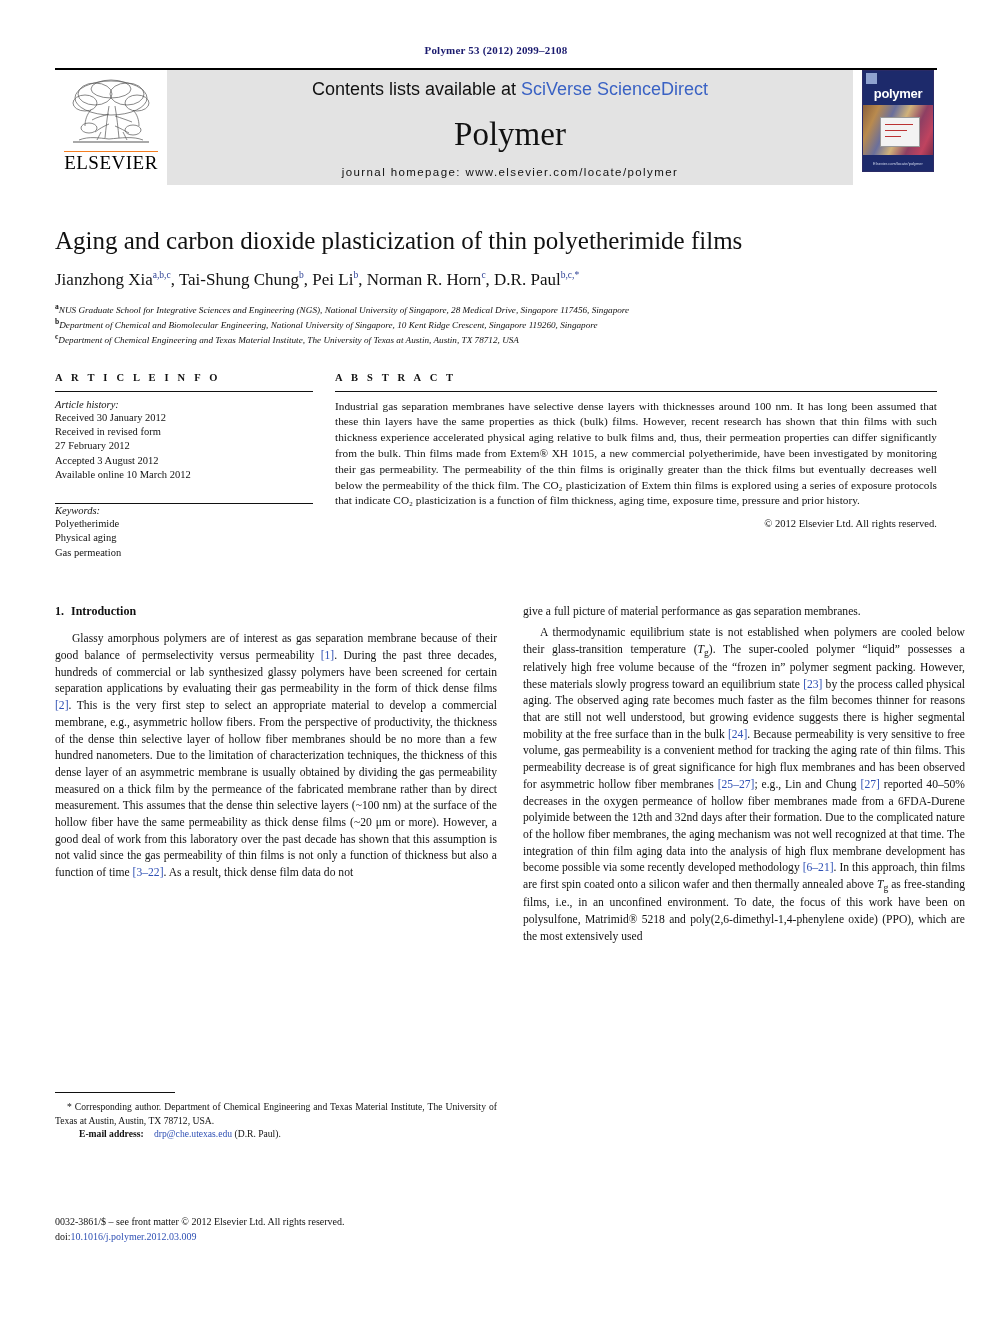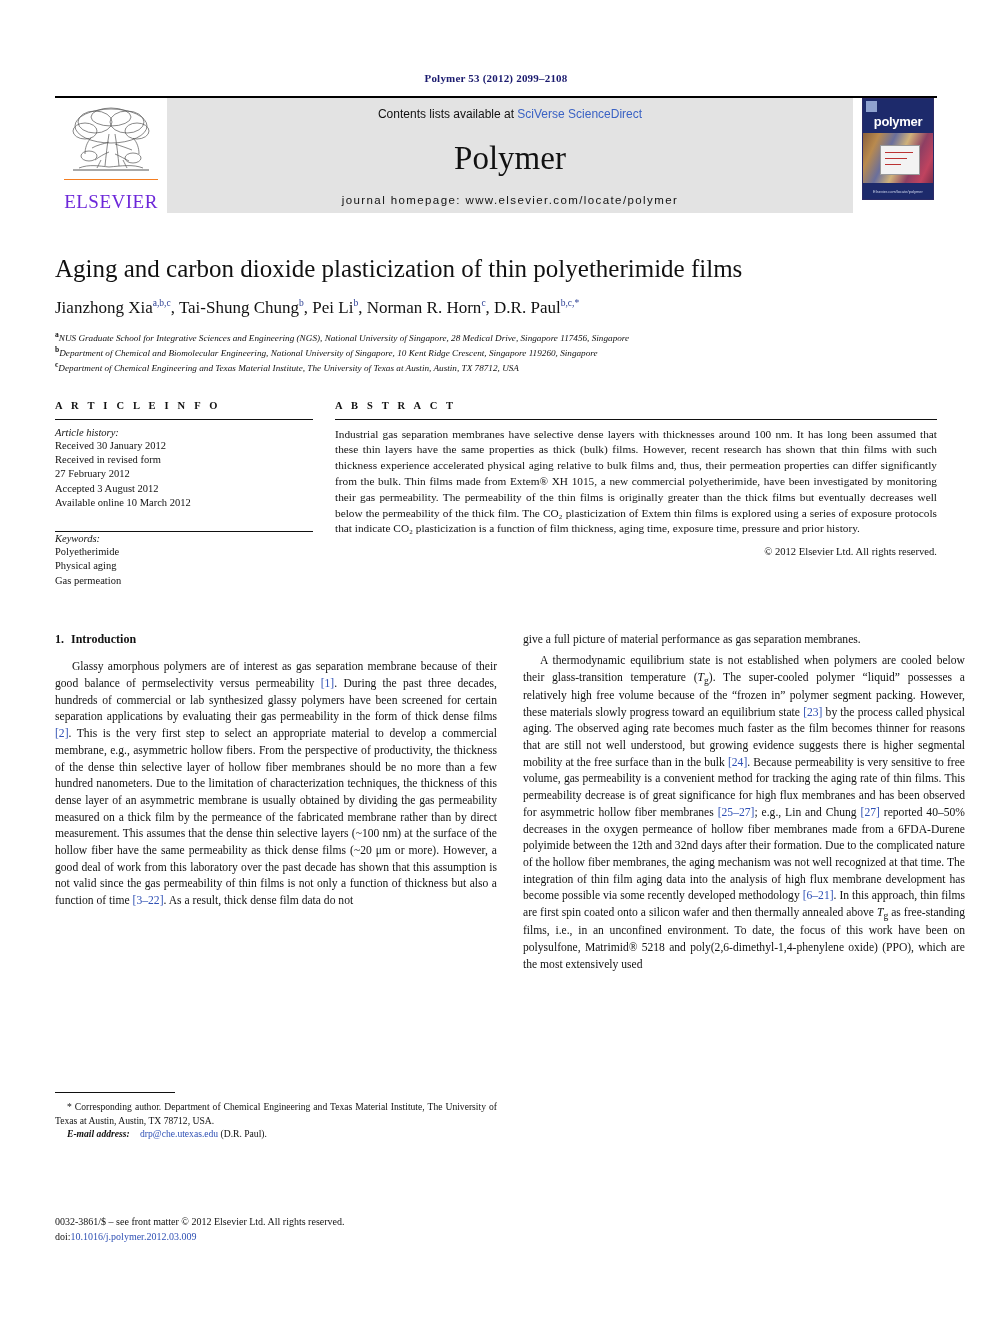--- a/index.html
+++ b/index.html
@@ -22,21 +22,21 @@
     padding: 0;
   }
 
   
   .running-head {
     text-align: center;
     font-family: "Liberation Serif", serif;
     font-weight: bold;
     font-size: 11px;
     color: #1a1a6e;
-    padding-top: 72px;
+    padding-top: 44px;
     letter-spacing: 0.2px;
   }
 
   
   .masthead {
     margin: 12px 55px 0 55px;
     border-top: 2px solid #000;
     padding-top: 0;
     display: flex;
     align-items: stretch;
@@ -53,39 +53,39 @@
     background: #fff;
   }
   .elsevier-tree {
     width: 92px;
     height: 74px;
   }
   .elsevier-word {
     font-family: "Liberation Serif", serif;
     font-size: 19px;
     letter-spacing: 0.5px;
-    color: #6d28d9;
+    color: #000000;
     font-weight: normal;
     margin-top: 1px;
     border-top: 1px solid #F47D20;
-    padding-top: 12px;
+    padding-top: 1px;
     line-height: 1;
   }
   .masthead-center {
     flex: 1 1 auto;
     background: #e3e3e3;
     display: flex;
     flex-direction: column;
     align-items: center;
     justify-content: space-between;
     padding: 9px 0 7px 0;
   }
   .contents-line {
     font-family: "Liberation Sans", sans-serif;
-    font-size: 12px;
+    font-size: 18px;
     color: #111;
   }
   .contents-line .sd-link {
     color: #3a62c4;
   }
   .journal-title {
     font-family: "Liberation Serif", serif;
     font-size: 33px;
     color: #111;
     line-height: 1;
@@ -281,21 +281,21 @@
     margin-bottom: 7px;
   }
   .footnote {
     font-family: "Liberation Serif", serif;
     font-size: 9.6px;
     color: #111;
     line-height: 1.42;
     text-align: justify;
   }
   .footnote .fn-indent { text-indent: 12px; display: block; }
-  .footnote .em { font-style: italic; font-weight: bold; }
+  .footnote .em { font-weight: bold; margin-left: 12px; }
   .footnote a, .footnote .mail { color: #2f50b4; margin-left: 8px; }
 
   .imprint {
     position: absolute;
     left: 55px;
     top: 1215px;
     width: 442px;
     font-family: "Liberation Serif", serif;
     font-size: 10px;
     color: #111;

